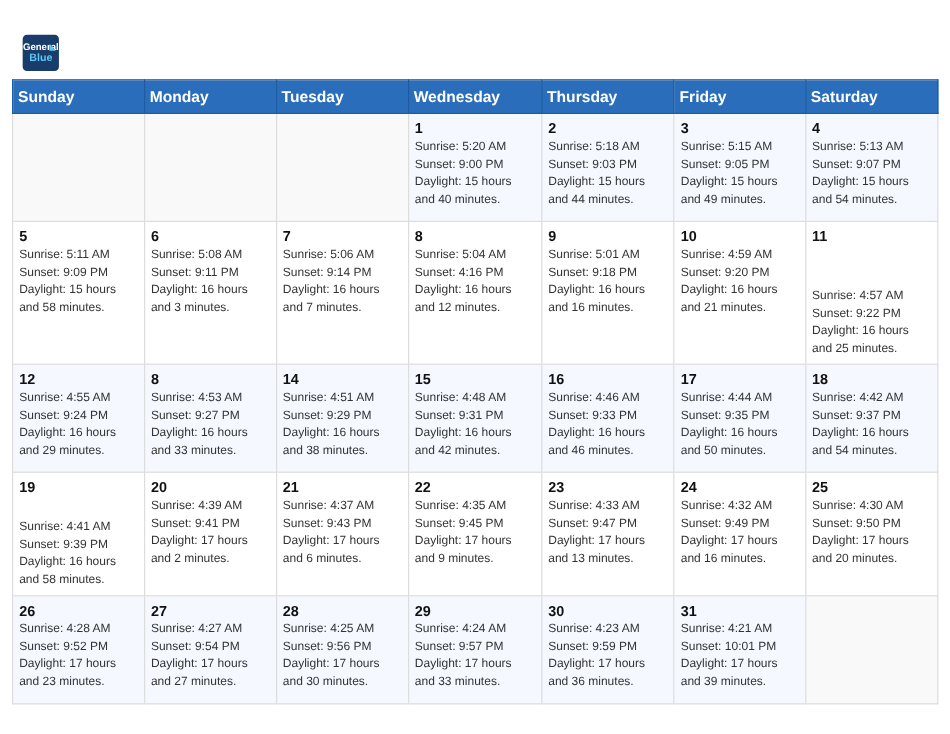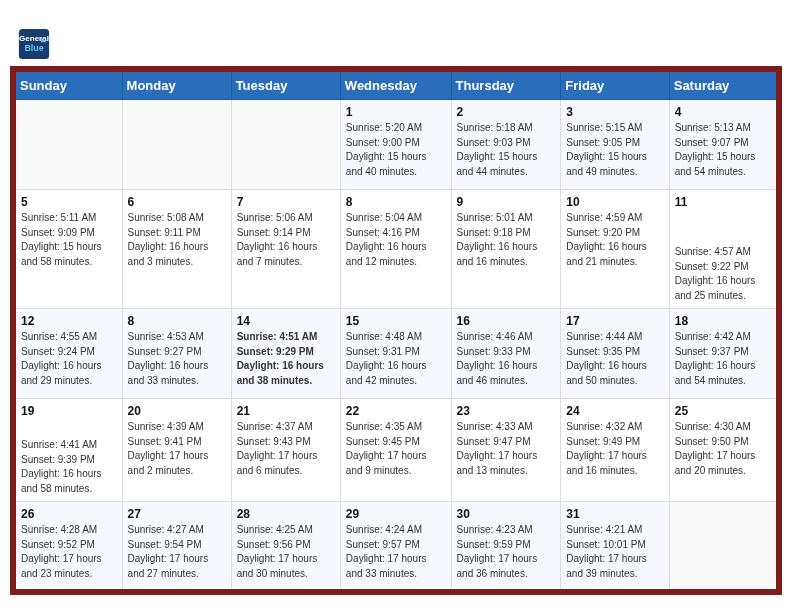--- a/index.html
+++ b/index.html
@@ -39,21 +39,21 @@
       font-weight: bold;
       color: #1a3c6b;
     }
     .subtitle {
       font-size: 15px;
       color: #333;
       font-weight: 500;
     }
     .calendar {
       margin: 0 10px 10px 10px;
-      border: 6px solid #7f1d1d;
+      border: 1px solid #7f1d1d;
       border-collapse: collapse;
       width: calc(100% - 20px);
       padding-left: 20px;
     }
     .calendar thead tr th {
       background: #2a6ebb;
       color: #fff;
       font-size: 13px;
       font-weight: bold;
       padding: 6px 4px;
@@ -220,21 +220,21 @@
         </td>
         <td>
           <div class="day-number">8</div>
           <div class="day-info" style="white-space: pre-line;">Sunrise: 4:53 AM
 Sunset: 9:27 PM
 Daylight: 16 hours
 and 33 minutes.</div>
         </td>
         <td>
           <div class="day-number">14</div>
-          <div class="day-info" style="white-space: pre-line; font-weight: bold;">Sunrise: 4:51 AM
+          <div class="day-info" style="white-space: pre-line;">Sunrise: 4:51 AM
 Sunset: 9:29 PM
 Daylight: 16 hours
 and 38 minutes.</div>
         </td>
         <td>
           <div class="day-number">15</div>
           <div class="day-info" style="white-space: pre-line;">Sunrise: 4:48 AM
 Sunset: 9:31 PM
 Daylight: 16 hours
 and 42 minutes.</div>

